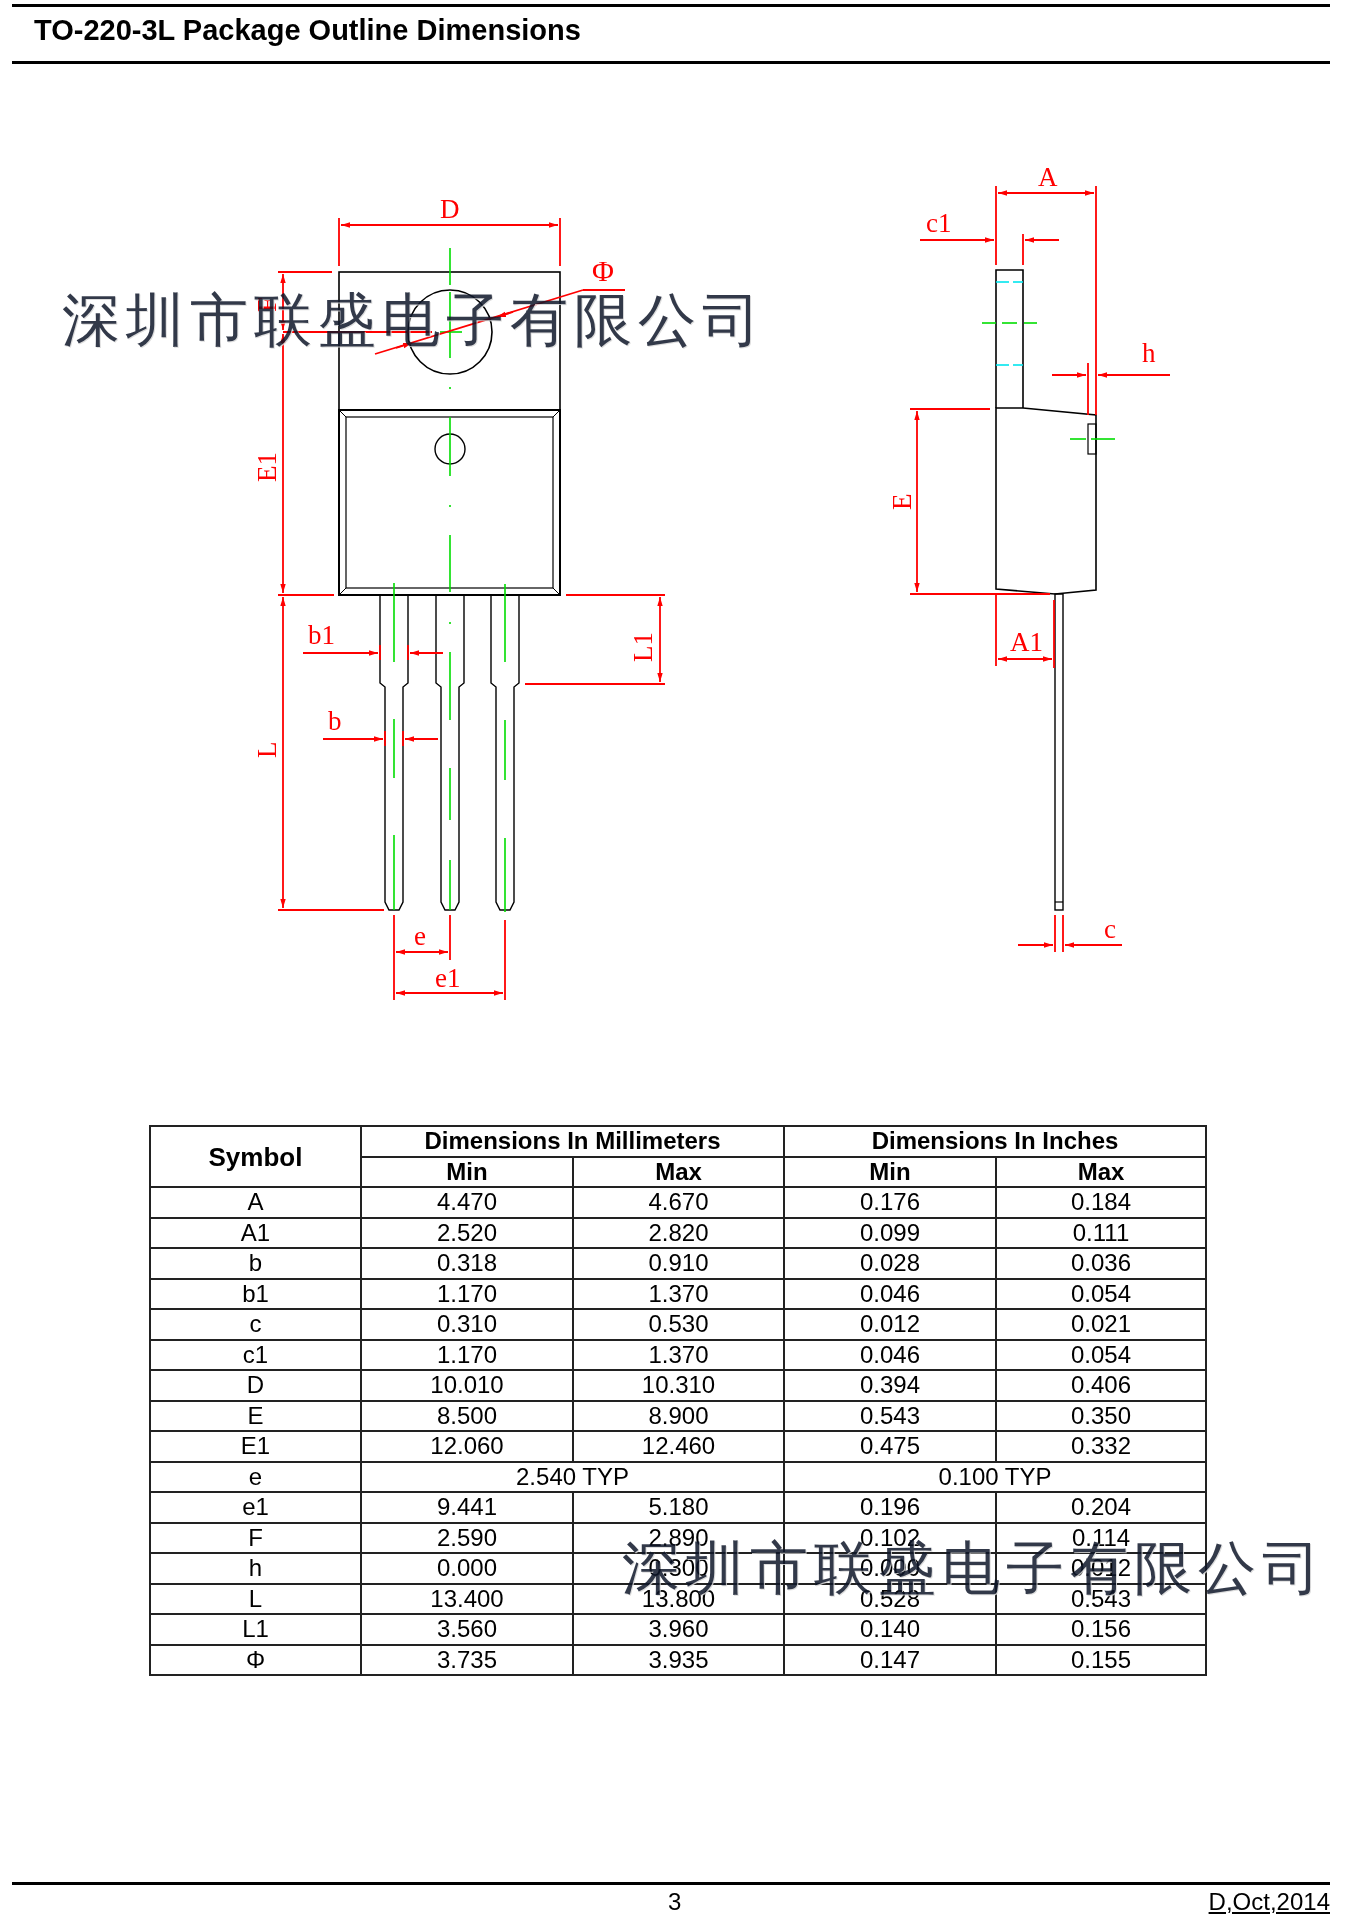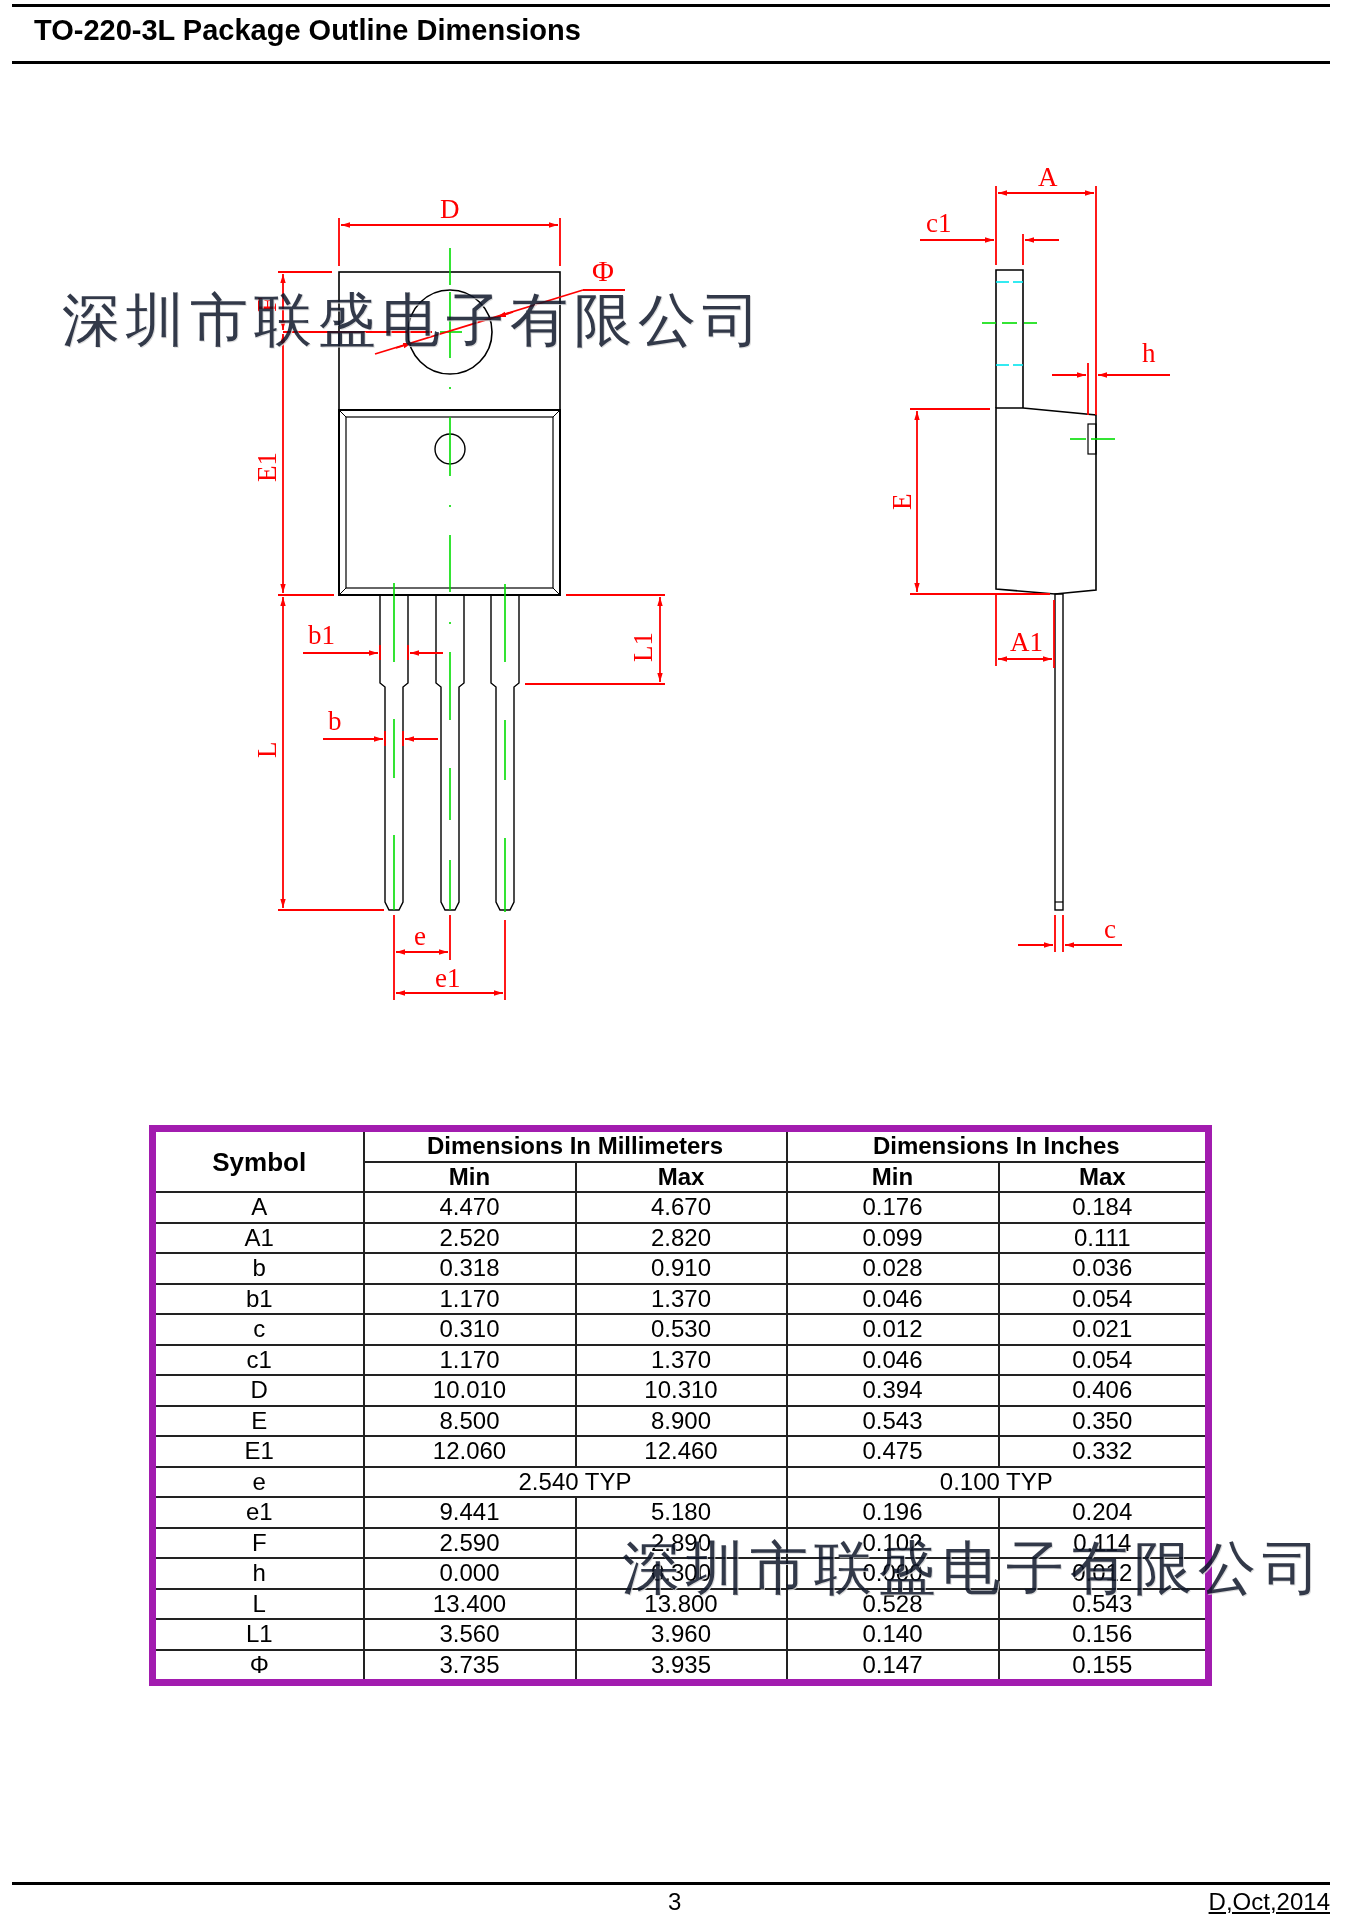--- a/index.html
+++ b/index.html
@@ -7,21 +7,21 @@
          font-family:"Liberation Sans", sans-serif; color:#000; }
   .rule { position:absolute; left:12px; width:1318px; height:3px; background:#000; }
   #title { position:absolute; left:34px; top:14px; font-size:29px; font-weight:bold;
            font-family:"Liberation Sans", sans-serif; letter-spacing:0px; }
   #drawing { position:absolute; left:0; top:0; width:1346px; height:1100px; }
   .dim { font-family:"Liberation Serif", serif; fill:#ff0000; font-size:27px; }
   .watermark { position:absolute; font-size:58px; color:#0f172a; letter-spacing:6px;
                font-family:"DejaVu Sans", sans-serif; white-space:nowrap;
                text-shadow:1px 1px 0 #d8d8d8; pointer-events:none; z-index:5; opacity:0.85; }
   table.dims { position:absolute; left:149px; top:1125px; border-collapse:collapse;
-               width:1056px; table-layout:fixed; border:7px solid #a21caf; }
+               width:1056px; table-layout:fixed; border:1px solid #a21caf; }
   table.dims td, table.dims th { border:2px solid #222; height:28.5px; padding:0;
                text-align:center; font-size:24px; font-family:"Liberation Sans", sans-serif;
                font-weight:normal; line-height:28px; }
   table.dims th { font-weight:bold; font-size:24px; }
   table.dims th.sym { font-size:26px; }
   .phi { font-family:"Liberation Serif", serif; font-size:22px; }
   #footer-url { position:absolute; left:16px; top:1888px; font-size:24px;margin-top:31px; }
   #footer-page { position:absolute; left:668px; top:1888px; font-size:24px; }
   #footer-rev { position:absolute; right:16px; top:1888px; font-size:24px;text-decoration:underline; }
 </style>

